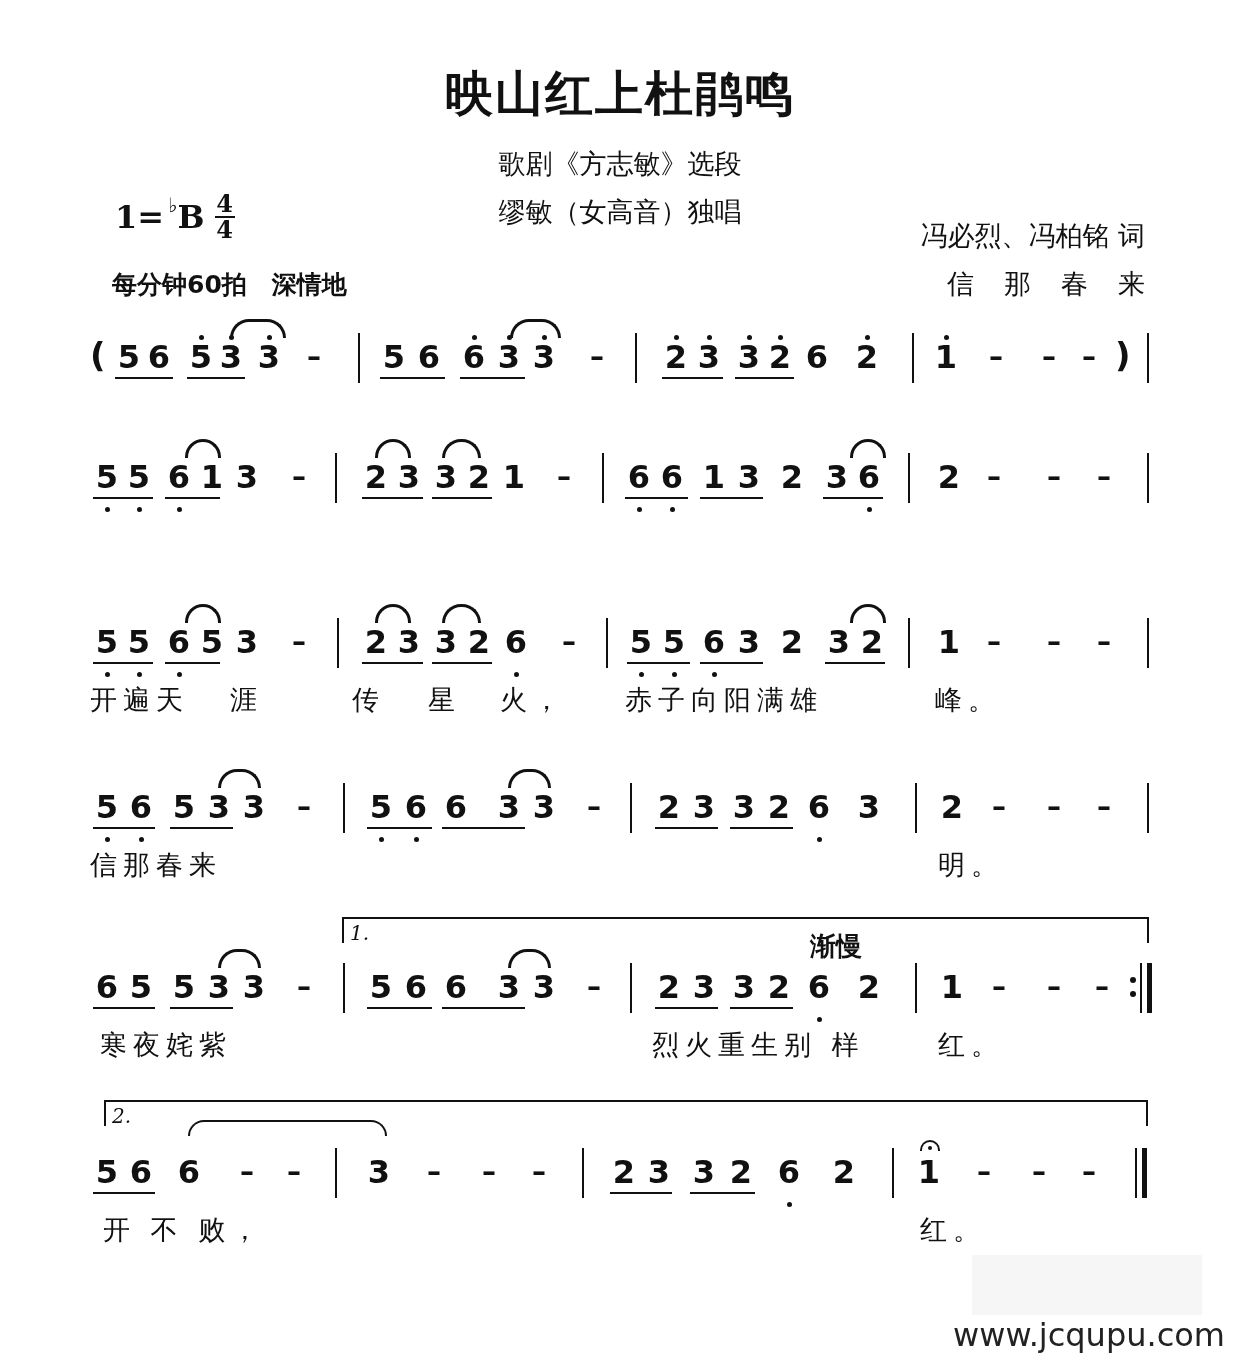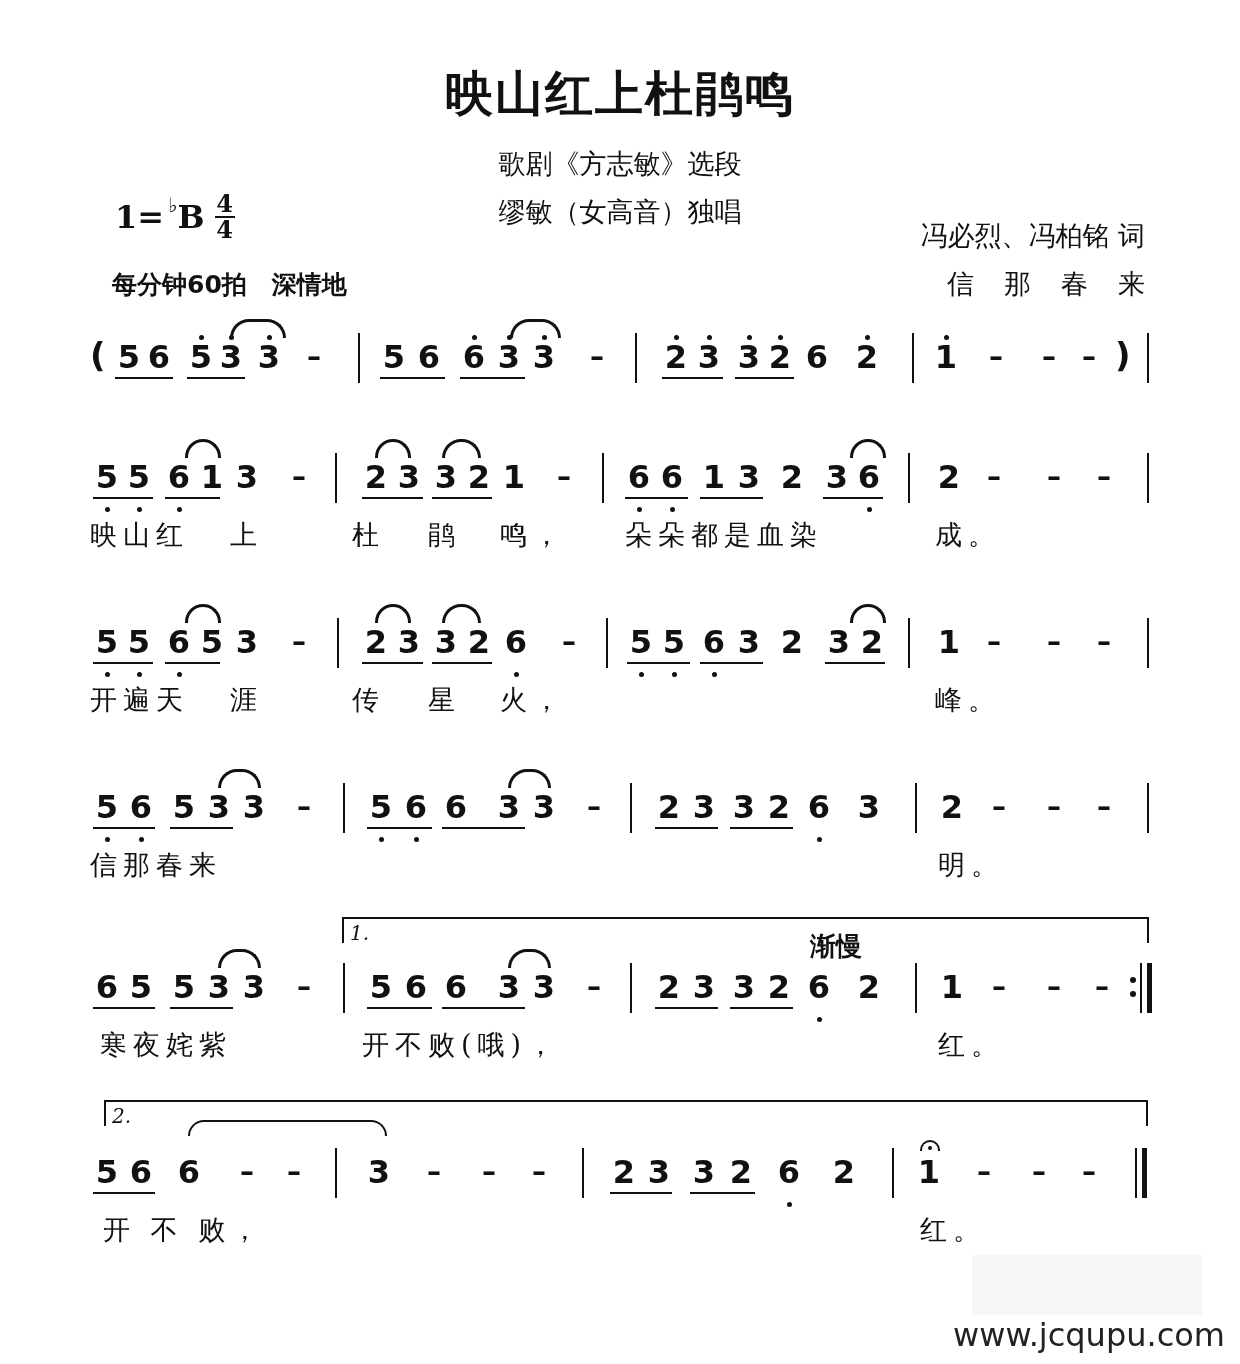--- a/index.html
+++ b/index.html
@@ -139,29 +139,20 @@
         <div class="ul" style="left: 272px; width: 61px;"></div>
         <div class="ul" style="left: 342px; width: 60px;"></div>
         <div class="ul" style="left: 535px; width: 63px;"></div>
         <div class="ul" style="left: 610px; width: 63px;"></div>
         <div class="ul" style="left: 733px; width: 60px;"></div>
         <div class="tie" style="left: 95px; width: 30px; top: -6px;"></div>
         <div class="tie" style="left: 285px; width: 30px; top: -6px;"></div>
         <div class="tie" style="left: 352px; width: 33px; top: -6px;"></div>
         <div class="tie" style="left: 760px; width: 30px; top: -6px;"></div>
       </div>
-      <div class="lyrics">
-        <div class="lyr" style="left: 0px; letter-spacing: 6px;">映山红</div>
-        <div class="lyr" style="left: 140px; letter-spacing: 6px;">上</div>
-        <div class="lyr" style="left: 262px; letter-spacing: 6px;">杜</div>
-        <div class="lyr" style="left: 338px; letter-spacing: 6px;">鹃</div>
-        <div class="lyr" style="left: 410px; letter-spacing: 6px;">鸣，</div>
-        <div class="lyr" style="left: 535px; letter-spacing: 6px;">朵朵都是血染</div>
-        <div class="lyr" style="left: 845px; letter-spacing: 6px;">成。</div>
-      </div>
     </div>
     <div class="row" style="top: 610px;">
       <div class="notes">
         <div class="n" style="left: 3px;"><span>5</span><div class="dot-below"></div></div>
         <div class="n" style="left: 35px;"><span>5</span><div class="dot-below"></div></div>
         <div class="n" style="left: 75px;"><span>6</span><div class="dot-below"></div></div>
         <div class="n" style="left: 108px;"><span>5</span></div>
         <div class="n" style="left: 143px;"><span>3</span></div>
         <div class="n dash" style="left: 195px;"><span>–</span></div>
         <div class="barline" style="left: 247px;"></div>
@@ -196,20 +187,21 @@
         <div class="tie" style="left: 285px; width: 30px; top: -6px;"></div>
         <div class="tie" style="left: 352px; width: 33px; top: -6px;"></div>
         <div class="tie" style="left: 760px; width: 30px; top: -6px;"></div>
       </div>
       <div class="lyrics">
         <div class="lyr" style="left: 0px; letter-spacing: 6px;">开遍天</div>
         <div class="lyr" style="left: 140px; letter-spacing: 6px;">涯</div>
         <div class="lyr" style="left: 262px; letter-spacing: 6px;">传</div>
         <div class="lyr" style="left: 338px; letter-spacing: 6px;">星</div>
         <div class="lyr" style="left: 410px; letter-spacing: 6px;">火，</div>
+        <div class="lyr" style="left: 535px; letter-spacing: 6px;">赤子向阳满雄</div>
         <div class="lyr" style="left: 845px; letter-spacing: 6px;">峰。</div>
       </div>
     </div>
     <div class="row" style="top: 775px;">
       <div class="notes">
         <div class="n" style="left: 3px;"><span>5</span><div class="dot-below"></div></div>
         <div class="n" style="left: 37px;"><span>6</span><div class="dot-below"></div></div>
         <div class="n" style="left: 80px;"><span>5</span></div>
         <div class="n" style="left: 115px;"><span>3</span></div>
         <div class="n" style="left: 150px;"><span>3</span></div>
@@ -288,21 +280,21 @@
         <div class="ul" style="left: 640px; width: 63px;"></div>
         <div class="tie" style="left: 128px; width: 37px; top: -6px;"></div>
         <div class="tie" style="left: 418px; width: 37px; top: -6px;"></div>
         <div class="volta" style="left: 252px; width: 803px; top: -38px;">
           <span>1.</span>
         </div>
         <div class="expr" style="left: 720px; top: -26px;">渐慢</div>
       </div>
       <div class="lyrics">
         <div class="lyr" style="left: 10px; letter-spacing: 6px;">寒夜姹紫</div>
-        <div class="lyr" style="left: 272px; letter-spacing: 6px;">开不败(哦)，</div>
+        <div class="lyr" style="left: 562px; letter-spacing: 6px;">烈火重生别 样</div>
         <div class="lyr" style="left: 848px; letter-spacing: 6px;">红。</div>
       </div>
     </div>
     <div class="row" style="top: 1140px;">
       <div class="notes">
         <div class="n" style="left: 3px;"><span>5</span></div>
         <div class="n" style="left: 37px;"><span>6</span></div>
         <div class="n" style="left: 85px;"><span>6</span></div>
         <div class="n dash" style="left: 143px;"><span>–</span></div>
         <div class="n dash" style="left: 190px;"><span>–</span></div>

